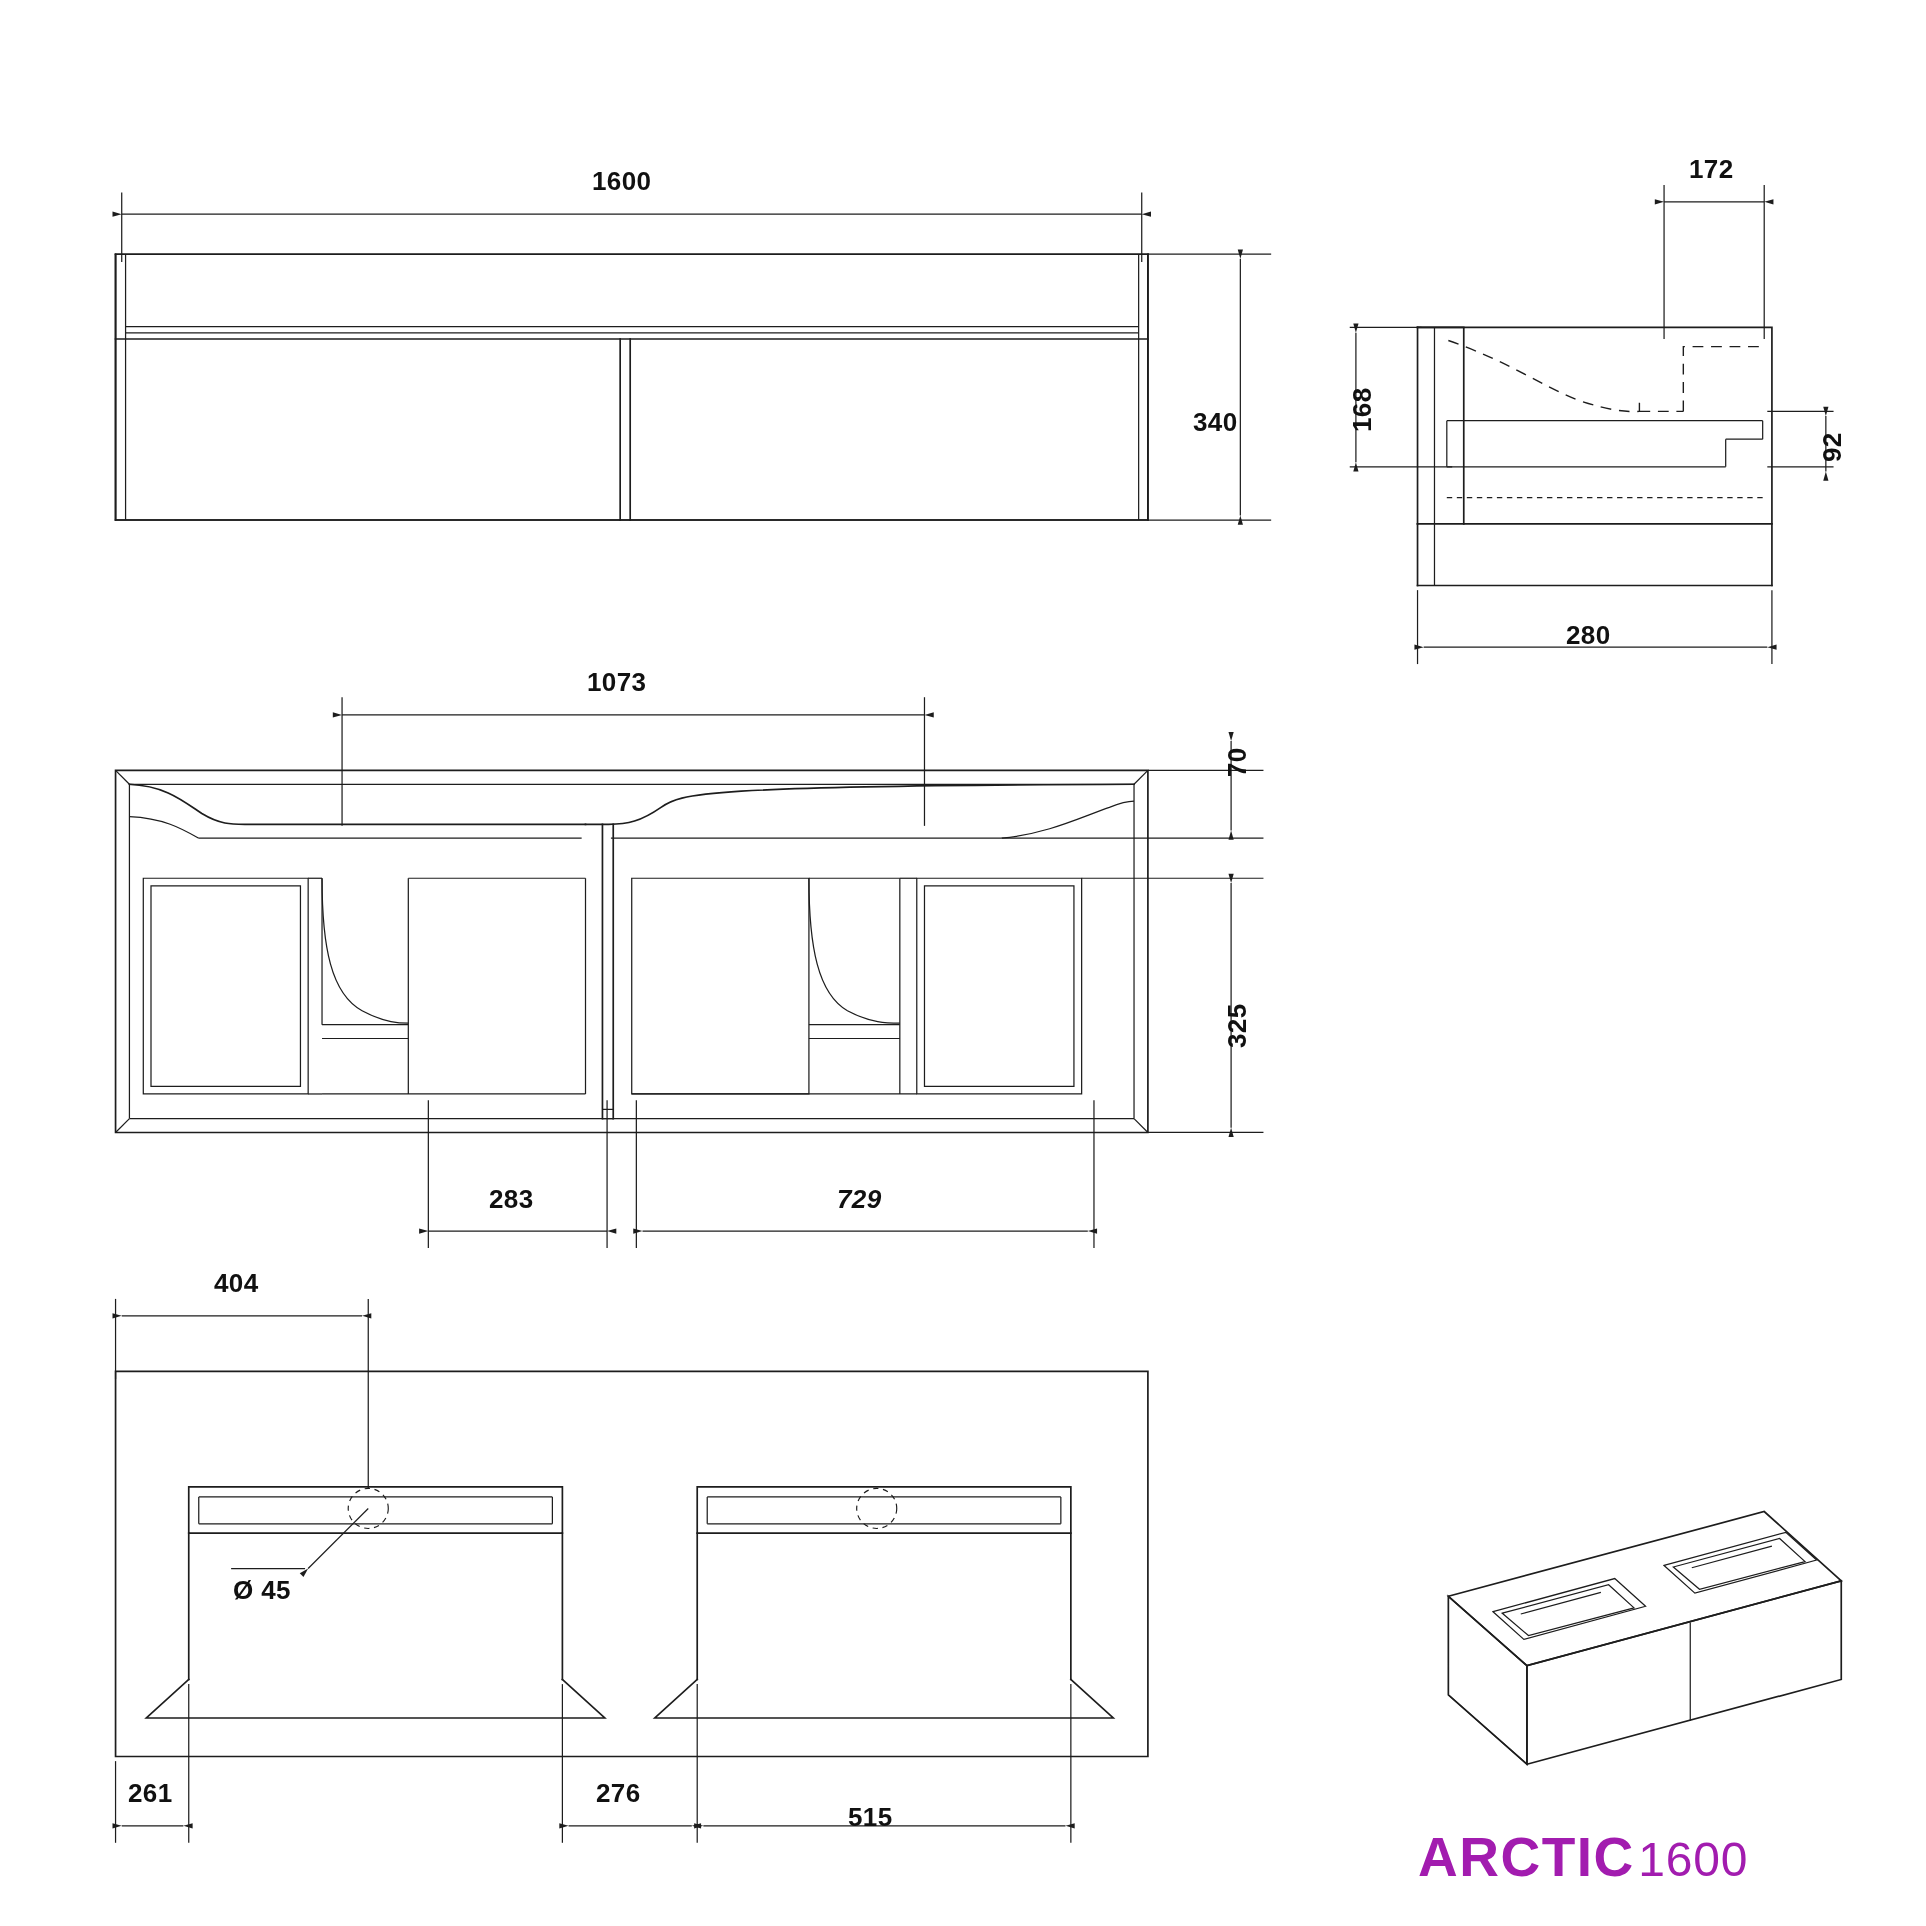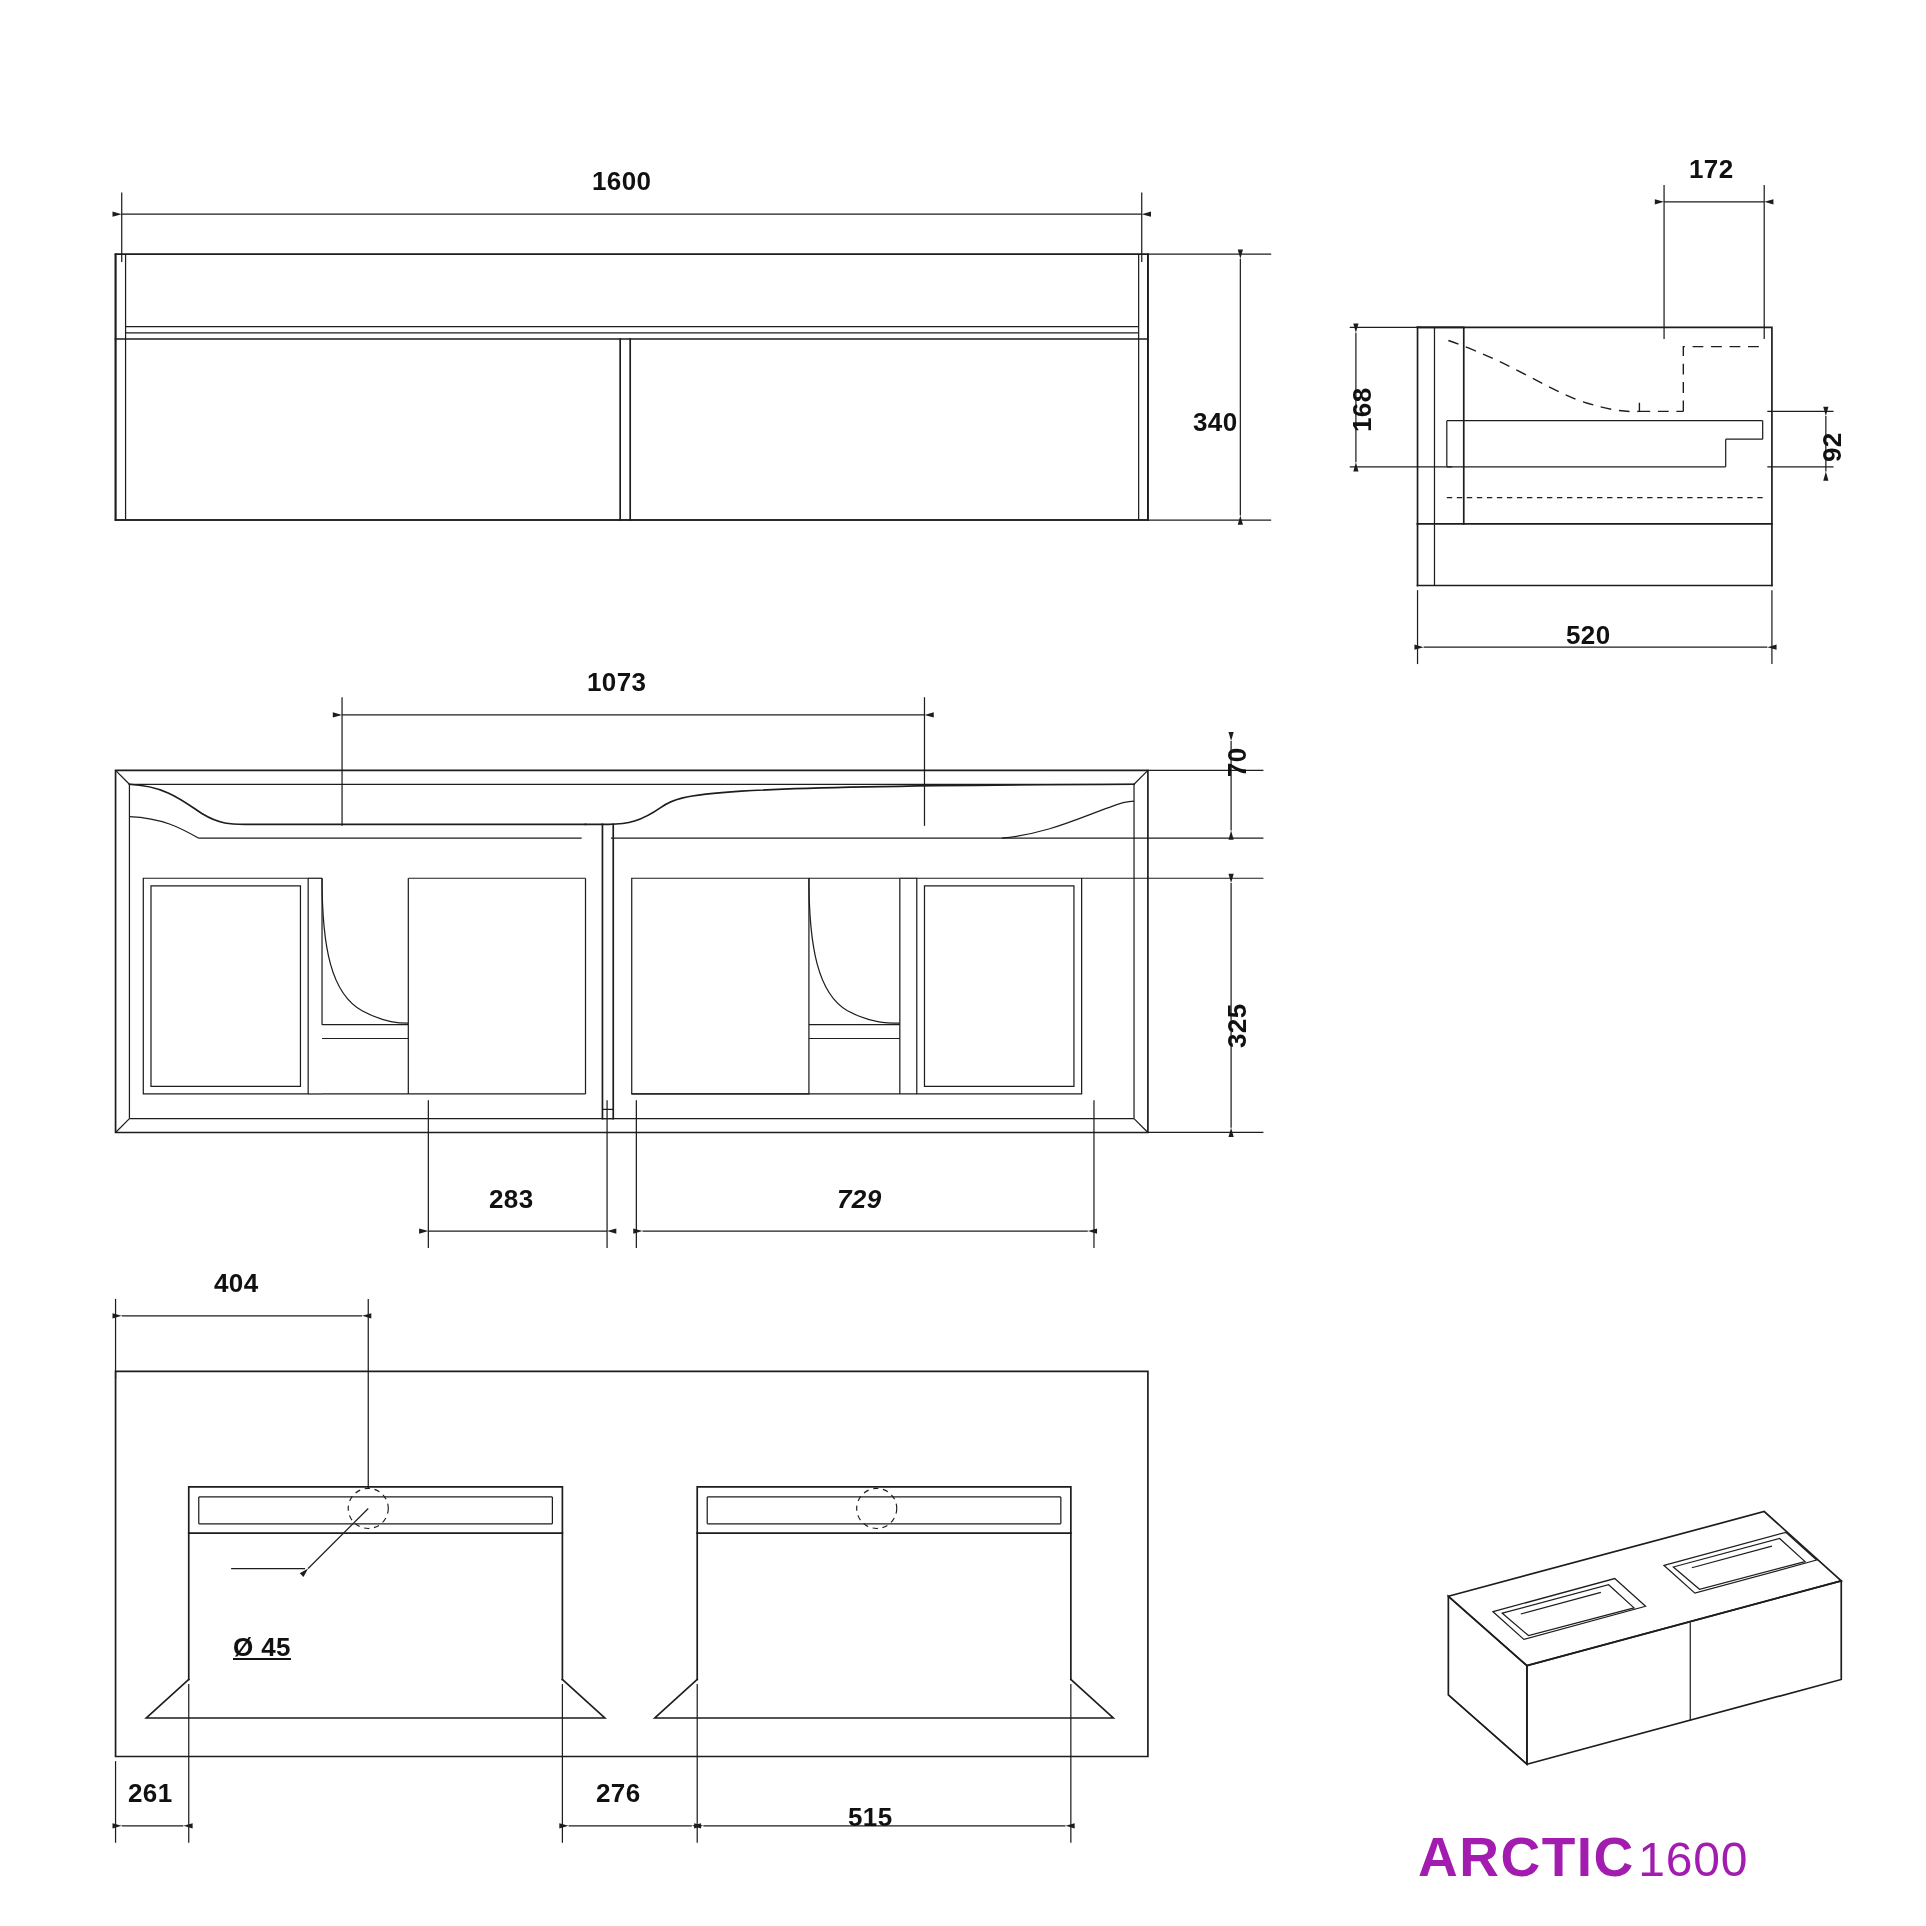--- a/index.html
+++ b/index.html
@@ -324,30 +324,30 @@
       <path class="ln-thin" d="M1880,2200 L1982,2290"></path>
     </g>
   </svg>
 
   <div class="dimtext" style="left:592px; top:166px;">1600</div>
   <div class="dimtext" style="left:1193px; top:407px;">340</div>
 
   <div class="dimtext" style="left:1689px; top:154px;">172</div>
   <div class="dimtext vert" style="left:1347px; top:432px; transform: rotate(-90deg);">168</div>
   <div class="dimtext vert" style="left:1817px; top:462px; transform: rotate(-90deg);">92</div>
-  <div class="dimtext" style="left:1566px; top:620px;">520</div>
+  <div class="dimtext" style="left:1566px; top:620px;">280</div>
 
   <div class="dimtext" style="left:587px; top:667px;">1073</div>
   <div class="dimtext vert" style="left:1222px; top:777px; transform: rotate(-90deg);">70</div>
   <div class="dimtext vert" style="left:1222px; top:1048px; transform: rotate(-90deg);">325</div>
   <div class="dimtext" style="left:489px; top:1184px;text-align:right;">283</div>
   <div class="dimtext" style="left:837px; top:1184px;font-style:italic;">729</div>
 
   <div class="dimtext" style="left:214px; top:1268px;">404</div>
-  <div class="dimtext" style="left:233px; top:1632px;text-decoration:underline;">Ø 45</div>
+  <div class="dimtext" style="left:233px; top:1575px;">Ø 45</div>
   <div class="dimtext" style="left:128px; top:1778px;">261</div>
   <div class="dimtext" style="left:596px; top:1778px;">276</div>
   <div class="dimtext" style="left:848px; top:1778px;margin-top:24px;">515</div>
 
   <div class="title" style="left:1418px; top:1825px;">
     <span class="brand">ARCTIC</span>
     <span class="num">1600</span>
   </div>
 
 </div>

